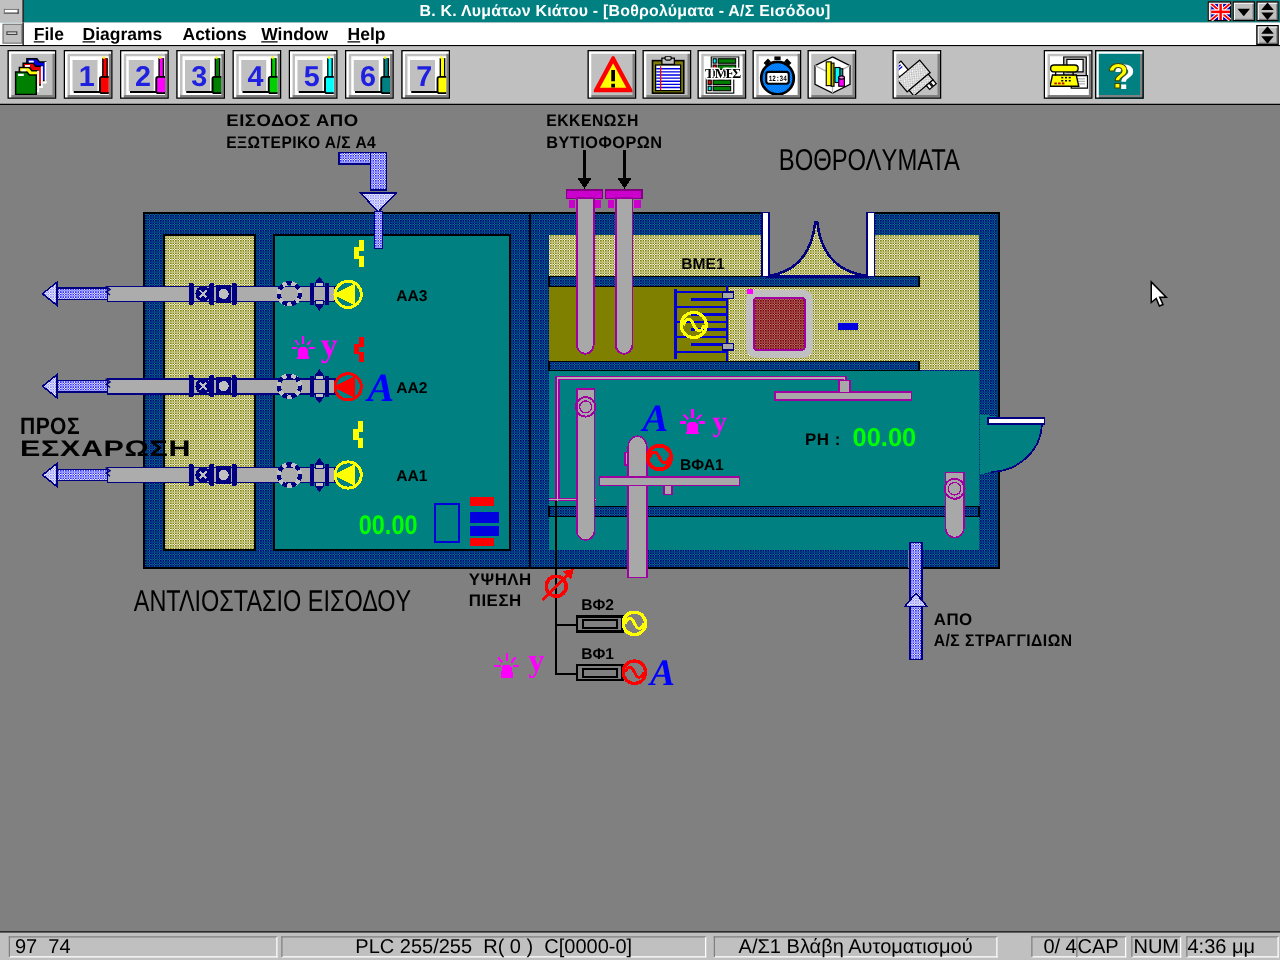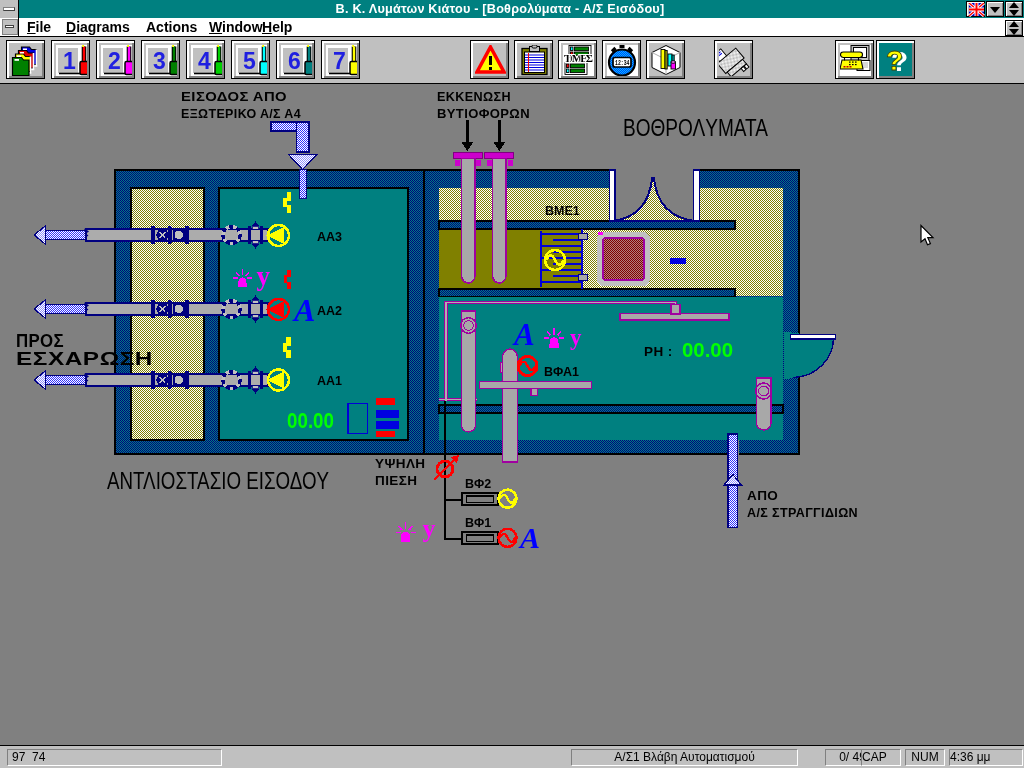--- a/index.html
+++ b/index.html
@@ -12,21 +12,21 @@
 #menu{left:0;top:18px;width:1024px;height:19px;background:#fff;border-bottom:1px solid #000;}
 .mitem{position:absolute;top:0;font-weight:bold;font-size:14px;line-height:18px;color:#000;}
 .mitem u{text-decoration:underline;}
 #mdibtn{left:2px;top:19px;width:16px;height:16px;background:#c0c0c0;border:1px solid #808080;}
 #mdibtn .bar{position:absolute;left:2px;top:5px;width:9px;height:3px;background:#fff;border:1px solid #404040;}
 #mdiline{left:18px;top:18px;width:1px;height:18px;background:#000;}
 #toolbar{left:0;top:37px;width:1024px;height:47px;background:#c0c0c0;border-bottom:1.5px solid #000;}
 .tb{position:absolute;top:3px;width:39px;height:39px;background:#c0c0c0;border:1px solid #000;box-shadow:inset 2px 2px 0 #fff,inset -2px -2px 0 #808080;}
 .tb svg{position:absolute;left:4px;top:4px;}
 #status{left:0;top:745px;width:1024px;height:23px;background:#c0c0c0;border-top:1px solid #000;}
-.pan{position:absolute;top:3px;height:17px;background:#c0c0c0;border:1px solid;border-color:#808080 #fff #fff #808080;font-size:12px;line-height:15px;color:#000;white-space:pre;}
+.pan{position:absolute;top:3px;height:17px;background:#c0c0c0;border:1px solid;border-color:#808080 #fff #fff #808080;font-size:16px;line-height:15px;color:#000;white-space:pre;}
 </style></head>
 <body>
 <div id="title" class="abs">
  <div class="sysbtn abs">
       <div class="bar"></div>
     </div>
  <div id="ttext" class="abs">Β. Κ. Λυμάτων Κιάτου - [Βοθρολύματα - Α/Σ Εισόδου]</div>
  <div class="tbtn abs" style="left:966px;width:19px;">
   <svg width="17" height="14" viewBox="0 0 17 14" style="position:absolute;left:1px;top:1px">
    <rect x="1" y="0" width="15" height="13" fill="#0000c0"></rect>
@@ -54,21 +54,21 @@
         <path d="M7,0 l5,6 h-10 z" fill="#000"></path>
         <path d="M7,14 l5,-6 h-10 z" fill="#000"></path>
       </svg>
     </div>
 </div>
 <div id="menu" class="abs">
  <div class="mitem" style="left:27px"><u>F</u>ile</div>
  <div class="mitem" style="left:66px"><u>D</u>iagrams</div>
  <div class="mitem" style="left:146px">Actions</div>
  <div class="mitem" style="left:209px"><u>W</u>indow</div>
- <div class="mitem" style="left:262px"><u>H</u>elp</div>
+ <div class="mitem" style="left:278px"><u>H</u>elp</div>
  <div class="tbtn abs" style="left:1005px;width:18px;top:1.5px">
       <svg width="14" height="14" viewBox="0 0 14 14" style="position:absolute;left:1px;top:0px">
         <path d="M7,0 l5,6 h-10 z" fill="#000"></path>
         <path d="M7,14 l5,-6 h-10 z" fill="#000"></path>
       </svg>
     </div>
 </div>
 <div id="mdibtn" class="abs">
     <div class="bar"></div>
   </div>
@@ -534,18 +534,19 @@
 <text x="317" y="384.5">AA1</text>
 </g>
 <text x="623" y="136" font-size="24" textLength="145" lengthAdjust="spacingAndGlyphs">ΒΟΘΡΟΛYΜΑΤΑ</text>
 <text x="107" y="489" font-size="24" textLength="222" lengthAdjust="spacingAndGlyphs">ΑΝΤΛΙΟΣΤΑΣΙΟ ΕΙΣΟΔΟY</text>
 </g>
 
 <path transform="translate(921,225.5)" d="M0,0 L0,16.5 L4,13.2 L6.5,19.3 L9.4,18.1 L6.8,12.2 L12,12.2 Z" fill="#fff" stroke="#000" stroke-width="1.2" shape-rendering="auto"></path>
 </svg>
 <div id="status" class="abs">
 <div class="pan" style="left:7px;width:215px;padding-left:4px;">97  74</div>
+<div class="pan" style="left:225px;width:340px;text-align:center;">PLC 255/255  R( 0 )  C[0000-0]</div>
 <div class="pan" style="left:571px;width:227px;text-align:center;">Α/Σ1 Βλάβη Αυτοματισμού</div>
 <div class="pan" style="left:802px;width:55px;text-align:center;margin-left:23px;">0/ 49</div>
 <div class="pan" style="left:861px;width:40px;">CAP</div>
 <div class="pan" style="left:905px;width:40px;text-align:center;">NUM</div>
 <div class="pan" style="left:949px;width:74px;text-align:left;">4:36 μμ</div>
 </div>
 
 </body></html>

